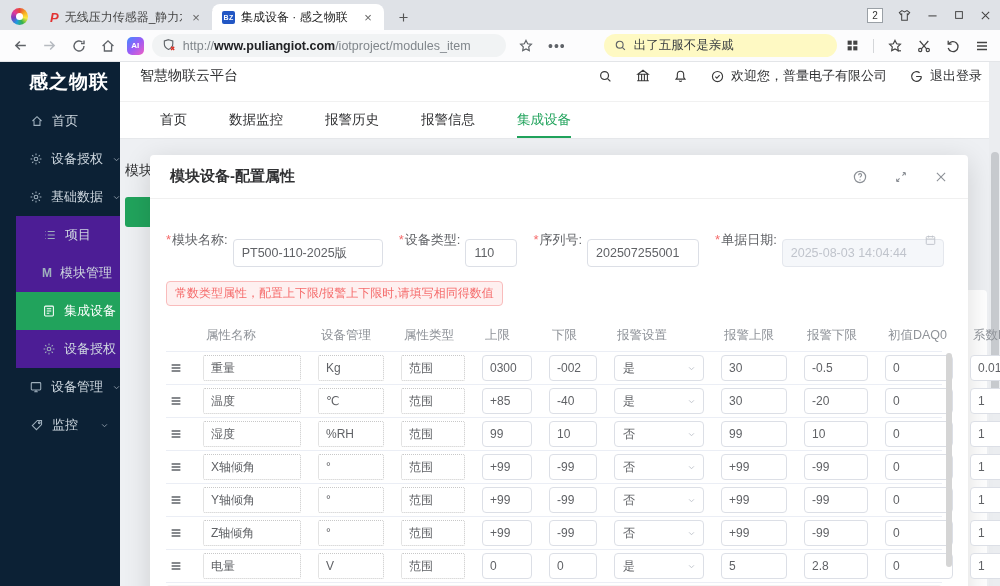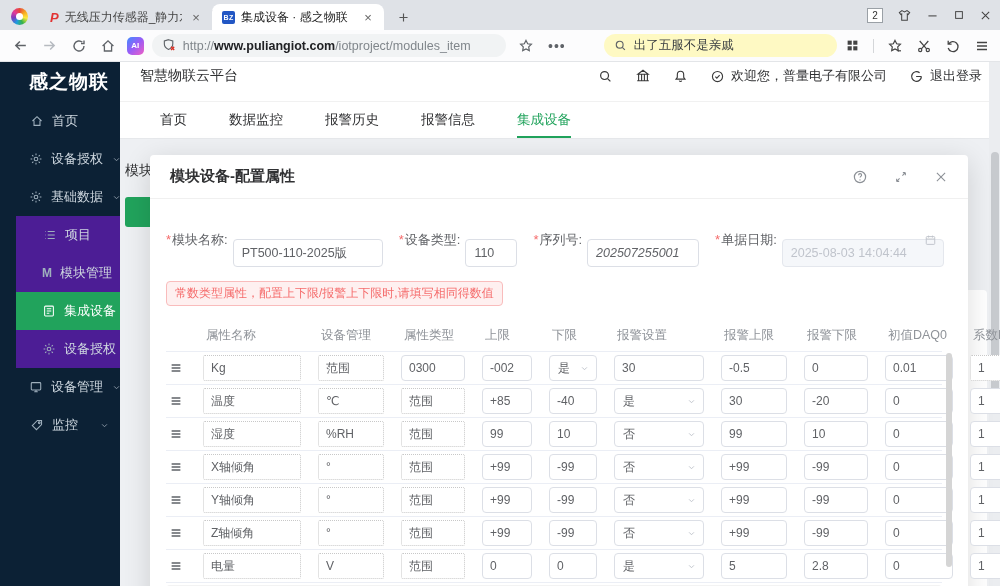--- a/index.html
+++ b/index.html
@@ -426,21 +426,21 @@
             </div>
             <div class="ffield">
               <span class="flabel"><span class="req">*</span>设备类型:</span>
               <span class="date-wrap">
                 <input class="inp" readonly="" value="110" style="width: 52px;">
               </span>
             </div>
             <div class="ffield">
               <span class="flabel"><span class="req">*</span>序列号:</span>
               <span class="date-wrap">
-                <input class="inp" readonly="" value="202507255001" style="width: 112px; font-style: italic;">
+                <input class="inp" readonly="" value="202507255001" style="width: 112px;">
               </span>
             </div>
             <div class="ffield">
               <span class="flabel"><span class="req">*</span>单据日期:</span>
               <span class="date-wrap">
                 <input class="inp disabled" readonly="" value="2025-08-03 14:04:44" style="width: 162px;">
                 <span class="ic cal">
                   <svg width="13" height="13" viewBox="0 0 16 16" fill="none" stroke="currentColor" stroke-width="1.2">
                     <rect x="2.8" y="3.2" width="10.4" height="9.6" rx="1"></rect>
                     <path d="M2.8 6.2h10.4M5.6 2v2.4M10.4 2v2.4"></path>
@@ -465,20 +465,21 @@
               <span>系数K</span>
               <span>上行索引</span>
             </div>
           <div id="tbody">
               <div class="tgrid trow">
                 <span class="drag">
                   <svg width="14" height="14" viewBox="0 0 16 16" fill="none" stroke="currentColor" stroke-width="1.2">
                     <path d="M3 4.6h10M3 8h10M3 11.4h10" stroke-width="1.5"></path>
                   </svg>
                 </span>
+                <input class="cin dotted" readonly="" value="重量" style="">
                 <input class="cin dotted" readonly="" value="Kg" style="">
                 <input class="cin dotted" readonly="" value="范围" style="">
                 <input class="cin solid" readonly="" value="0300" style="">
                 <input class="cin solid" readonly="" value="-002" style="">
                 <div class="csel">
                   <span class="sv">是</span>
                   <span class="ic">
                     <svg width="11" height="11" viewBox="0 0 16 16" fill="none" stroke="currentColor" stroke-width="1.2">
                       <path d="M4.5 6.3L8 9.8l3.5-3.5" stroke-width="1.4"></path>
                     </svg>

